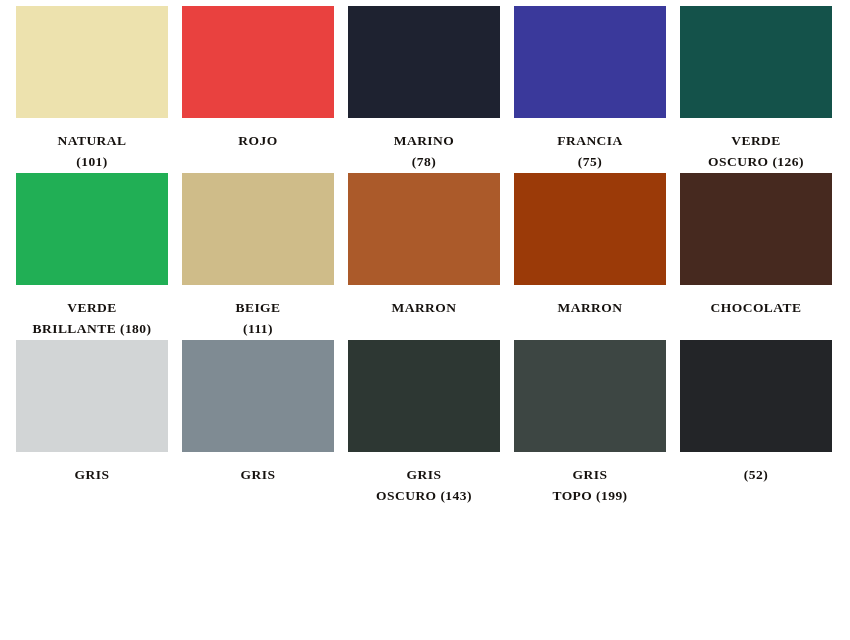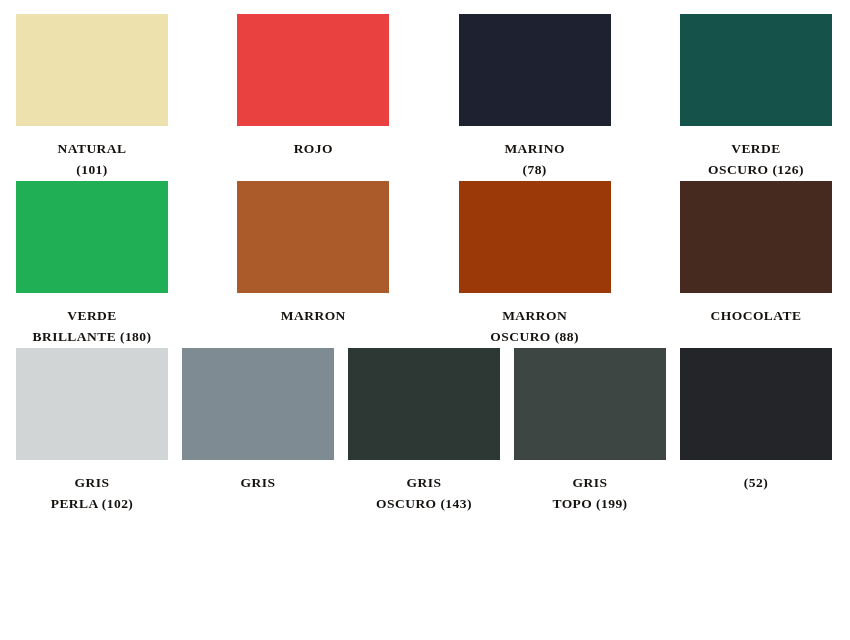--- a/index.html
+++ b/index.html
@@ -14,21 +14,21 @@
     font-family: "Liberation Serif", "DejaVu Serif", serif;
     overflow: hidden;
   }
   #color-chart {
     width: 850px;
     height: 506px;
     box-sizing: border-box;
     display: flex;
     flex-direction: column;
     justify-content: flex-start;
-    padding-top: 14px;
+    padding-top: 6px;
   }
   .swatch-row {
     display: flex;
     flex-direction: row;
     justify-content: space-between;
     padding: 0 18px 0 16px;
     box-sizing: border-box;
     height: 206px;
   }
   .swatch-cell {
@@ -77,61 +77,73 @@
         </div>
       </div>
       <div class="swatch-cell">
         <div class="swatch-chip" title="MARINO" style="background-color: rgb(30, 34, 48);"></div>
         <div class="swatch-caption">
           <span class="cap-line">MARINO</span>
           <span class="cap-line">(78)</span>
         </div>
       </div>
       <div class="swatch-cell">
+        <div class="swatch-chip" title="FRANCIA" style="background-color: rgb(58, 57, 155);"></div>
+        <div class="swatch-caption">
+          <span class="cap-line">FRANCIA</span>
+          <span class="cap-line">(75)</span>
+        </div>
+      </div>
+      <div class="swatch-cell">
         <div class="swatch-chip" title="VERDE OSCURO" style="background-color: rgb(20, 82, 74);"></div>
         <div class="swatch-caption">
           <span class="cap-line">VERDE</span>
           <span class="cap-line">OSCURO (126)</span>
         </div>
       </div>
     </div>
   <div class="swatch-row">
       <div class="swatch-cell">
         <div class="swatch-chip" title="VERDE BRILLANTE" style="background-color: rgb(33, 175, 85);"></div>
         <div class="swatch-caption">
           <span class="cap-line">VERDE</span>
           <span class="cap-line">BRILLANTE (180)</span>
         </div>
       </div>
       <div class="swatch-cell">
+        <div class="swatch-chip" title="BEIGE" style="background-color: rgb(207, 188, 137);"></div>
+        <div class="swatch-caption">
+          <span class="cap-line">BEIGE</span>
+          <span class="cap-line">(111)</span>
+        </div>
+      </div>
+      <div class="swatch-cell">
         <div class="swatch-chip" title="MARRON" style="background-color: rgb(171, 90, 42);"></div>
         <div class="swatch-caption">
           <span class="cap-line">MARRON</span>
         </div>
       </div>
       <div class="swatch-cell">
         <div class="swatch-chip" title="MARRON OSCURO" style="background-color: rgb(155, 58, 8);"></div>
         <div class="swatch-caption">
           <span class="cap-line">MARRON</span>
-          <span class="cap-line">OSCURO (88)</span>
         </div>
       </div>
       <div class="swatch-cell">
         <div class="swatch-chip" title="CHOCOLATE" style="background-color: rgb(70, 41, 31);"></div>
         <div class="swatch-caption">
           <span class="cap-line">CHOCOLATE</span>
         </div>
       </div>
     </div>
   <div class="swatch-row">
       <div class="swatch-cell">
         <div class="swatch-chip" title="GRIS PERLA" style="background-color: rgb(210, 213, 214);"></div>
         <div class="swatch-caption">
           <span class="cap-line">GRIS</span>
-          <span class="cap-line">PERLA (102)</span>
         </div>
       </div>
       <div class="swatch-cell">
         <div class="swatch-chip" title="GRIS MEDIO" style="background-color: rgb(127, 139, 147);"></div>
         <div class="swatch-caption">
           <span class="cap-line">GRIS</span>
         </div>
       </div>
       <div class="swatch-cell">
         <div class="swatch-chip" title="GRIS OSCURO" style="background-color: rgb(45, 55, 51);"></div>

